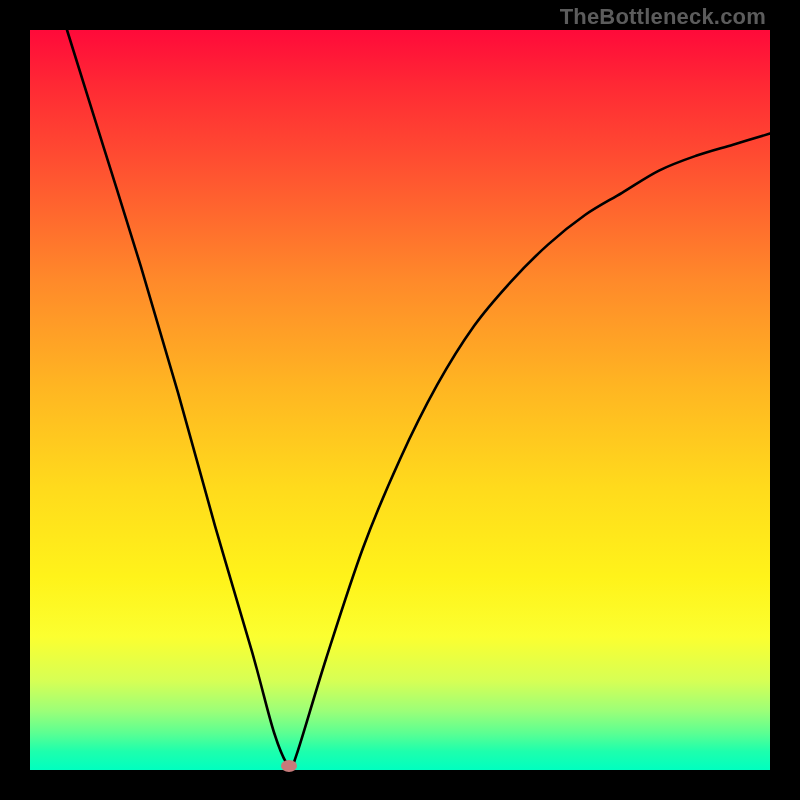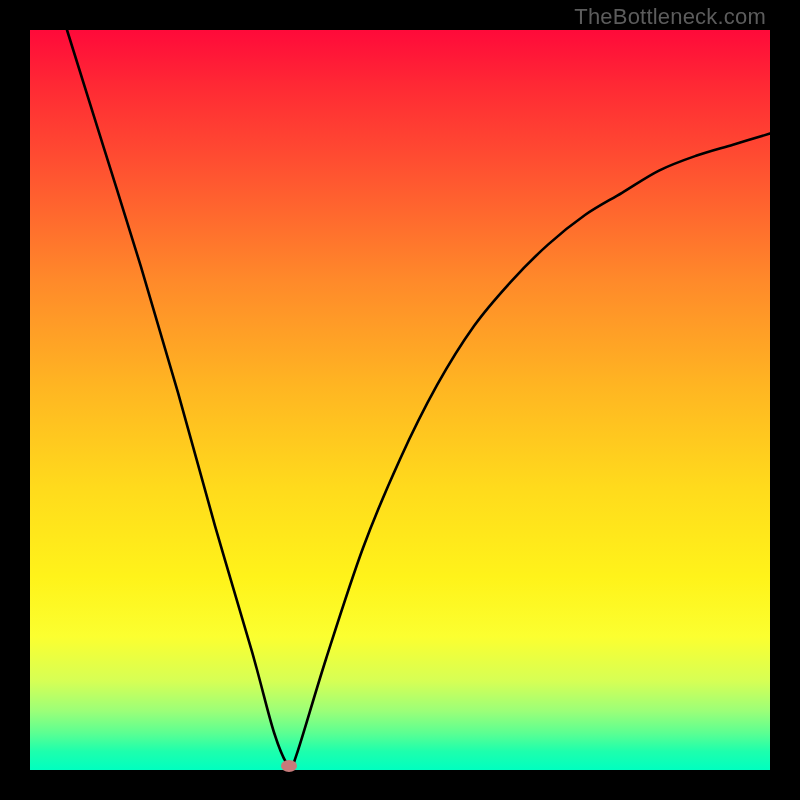--- a/index.html
+++ b/index.html
@@ -32,21 +32,21 @@
       #00ffc0 100%
     );
   }
   .watermark {
     position: absolute;
     top: 4px;
     right: 34px;
     font-family: Arial, Helvetica, sans-serif;
     font-size: 22px;
     color: #5c5c5c;
-    font-weight: 400;
+    font-weight: 700;
     letter-spacing: 0.2px;
   }
   svg.curve {
     position: absolute;
     left: 0;
     top: 0;
     width: 740px;
     height: 740px;
     overflow: visible;
   }

